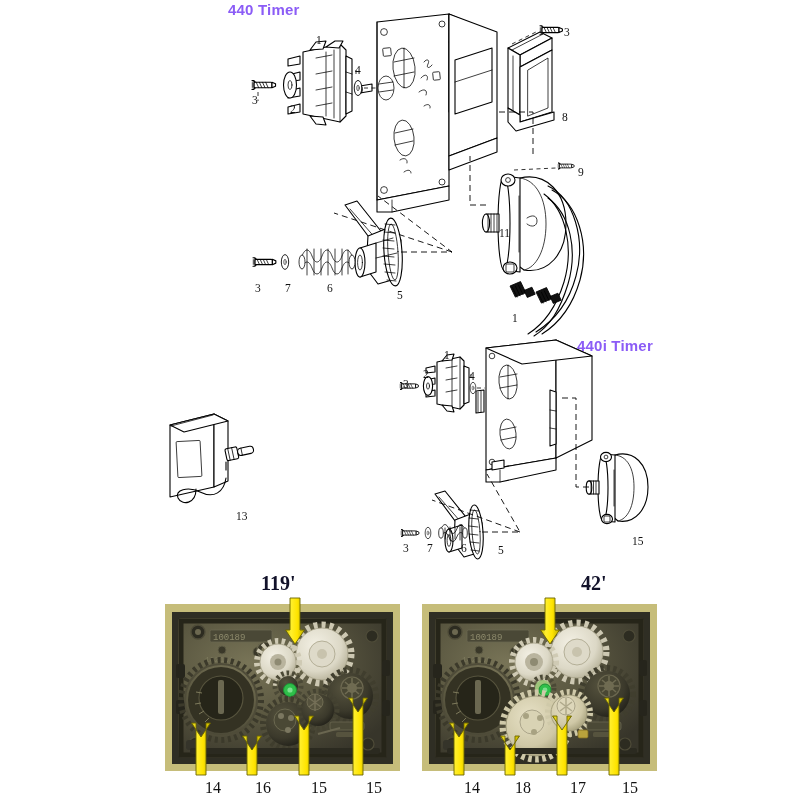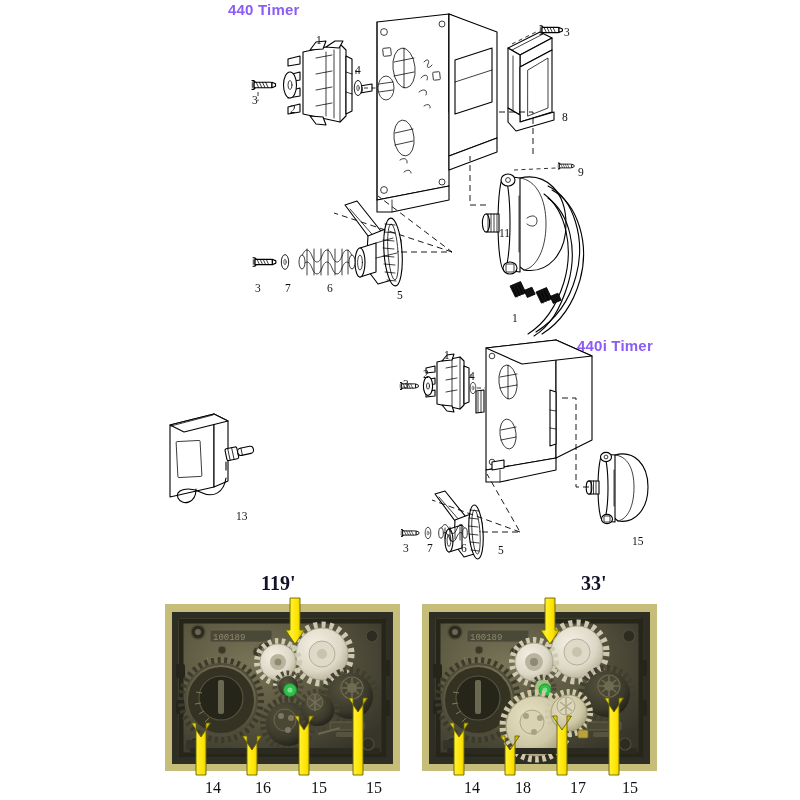--- a/index.html
+++ b/index.html
@@ -588,21 +588,21 @@
         <polygon points="545,598 555,598 555,630 559.5,630 550,644 540.5,630 545,630" fill="url(#arrowG)" stroke="#6b6400" stroke-width="0.9" stroke-linejoin="round"></polygon>
       </g>
   </svg>
 
   <div class="title-sans" style="left:228px; top:1px;">440 Timer</div>
 
   <div class="title-sans" style="left:577px; top:337px;">440i Timer</div>
 
   <div class="title-serif" style="left:261px; top:572px;">119'</div>
 
-  <div class="title-serif" style="left:581px; top:572px;">33'</div>
+  <div class="title-serif" style="left:581px; top:572px;">42'</div>
 
   <div id="callouts-440">
       <div class="callout" style="left: 252px; top: 95px;">3</div>
       <div class="callout" style="left: 290px; top: 104px;">2</div>
       <div class="callout" style="left: 316px; top: 35px;">1</div>
       <div class="callout" style="left: 355px; top: 65px;">4</div>
       <div class="callout" style="left: 564px; top: 27px;">3</div>
       <div class="callout" style="left: 562px; top: 112px;">8</div>
       <div class="callout" style="left: 578px; top: 167px;">9</div>
       <div class="callout" style="left: 499px; top: 228px;">11</div>

